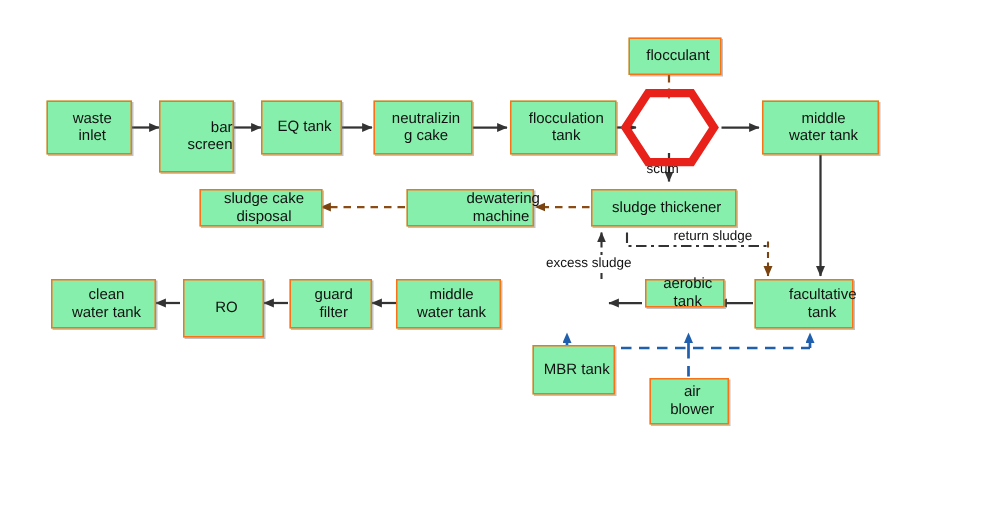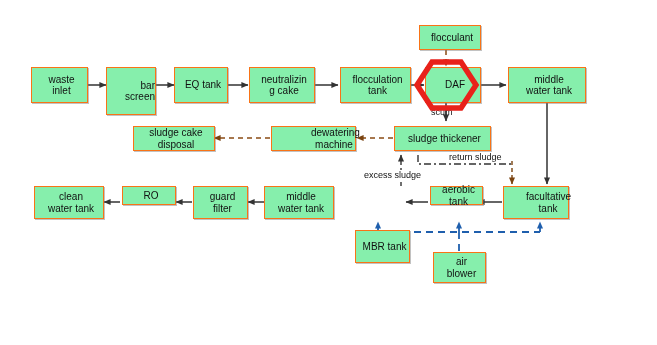--- a/index.html
+++ b/index.html
@@ -125,26 +125,20 @@
         <span>neutralizin</span>
         <span>g cake</span>
       </span>
   </div>
   <div class="node" style="left:340px; top:67px; width:71px; height:36px;">
     <span>
         <span>flocculation</span>
         <span>tank</span>
       </span>
   </div>
-  <div class="node" style="left:425px; top:67px; width:56px; height:36px;">
-    <span>
-        <span>DAF</span>
-        <span></span>
-      </span>
-  </div>
   <div class="node" style="left:508px; top:67px; width:78px; height:36px;">
     <span>
         <span>middle</span>
         <span>water tank</span>
       </span>
   </div>
   <div class="node" style="left:419px; top:25px; width:62px; height:25px;">
     <span>
         <span>flocculant</span>
         <span></span>
@@ -169,21 +163,21 @@
         <span>disposal</span>
       </span>
   </div>
 
   <div class="node" style="left:34px; top:186px; width:70px; height:33px;">
     <span>
         <span>clean</span>
         <span>water tank</span>
       </span>
   </div>
-  <div class="node" style="left:122px; top:186px; width:54px; height:19px;">
+  <div class="node" style="left:122px; top:186px; width:54px; height:39px;">
     <span>
         <span>RO</span>
         <span></span>
       </span>
   </div>
   <div class="node" style="left:193px; top:186px; width:55px; height:33px;">
     <span>
         <span>guard</span>
         <span>filter</span>
       </span>

